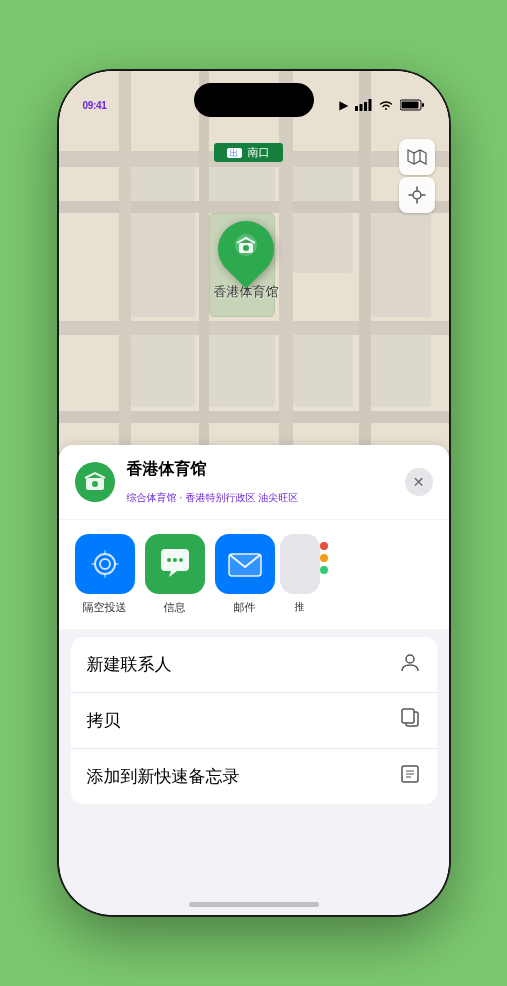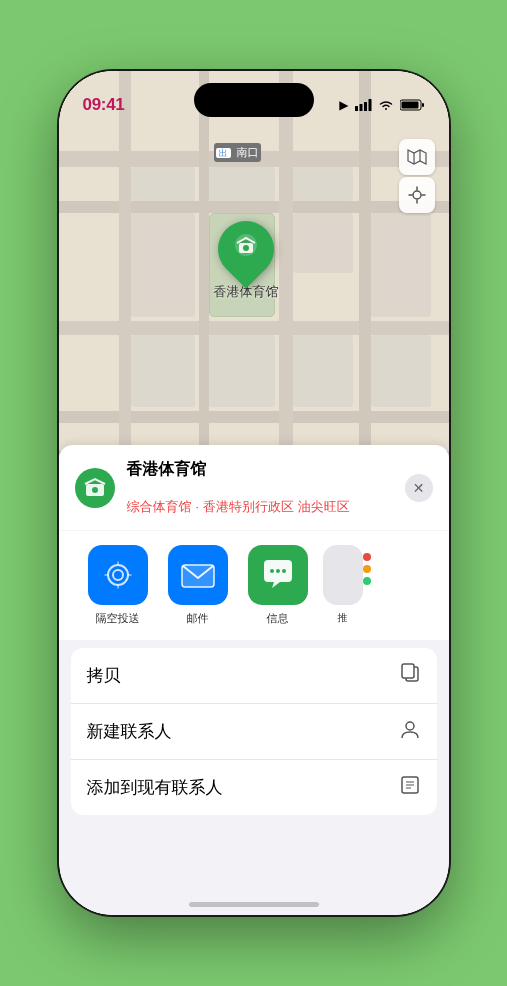--- a/index.html
+++ b/index.html
@@ -53,23 +53,23 @@
       right: 0;
       height: 54px;
       display: flex;
       align-items: center;
       justify-content: space-between;
       padding: 14px 24px 0;
       z-index: 99;
     }
 
     .status-time {
-      font-size: 17px;
+      font-size: 10px;
       font-weight: 600;
-      color: #be185d;
+      color: #6d28d9;
       letter-spacing: -0.3px;
     }
 
     .status-icons {
       display: flex;
       align-items: center;
       gap: 6px;
     }
 
     
@@ -82,24 +82,24 @@
       background: #e8e0d0;
       border-radius: 52px 52px 0 0;
       overflow: hidden;
     }
 
     
     .map-label {
       position: absolute;
       top: 72px;
       left: 155px;
-      background: #737373;
+      background: #15803d;
       color: #fff;
       font-size: 11px;
-      padding: 2px 2px;
+      padding: 2px 13px;
       border-radius: 3px;
       white-space: nowrap;
     }
 
     
     .map-controls {
       position: absolute;
       top: 68px;
       right: 14px;
       display: flex;
@@ -194,45 +194,44 @@
       flex: 1;
     }
 
     .venue-name {
       font-size: 16px;
       font-weight: 600;
       color: #000;
     }
 
     .venue-subtitle {
-      font-size: 13px;
-      color: #ef4444;
-      margin-top: 18px;
+      font-size: 10px;
+      color: #6d28d9;
+      margin-top: 11px;
     }
 
     .venue-close {
       width: 28px;
       height: 28px;
       background: #e5e5ea;
       border-radius: 50%;
       display: flex;
       align-items: center;
       justify-content: center;
       color: #666;
       font-size: 14px;
       flex-shrink: 0;
     }
 
     
     .share-row {
       background: #fff;
       margin-top: 1px;
-      padding: 14px 24px;
-      display: flex;
-      gap: 10px;
+      padding: 14px 11px;
+      display: flex;
       overflow-x: auto;
       scrollbar-width: none;
     }
 
     .share-row::-webkit-scrollbar { display: none; }
 
     .share-item {
       display: flex;
       flex-direction: column;
       align-items: center;
@@ -437,79 +436,79 @@
             <svg width="34" height="34" viewBox="0 0 34 34">
               <circle cx="17" cy="17" r="10" stroke="rgba(255,255,255,0.8)" stroke-width="2" fill="none"></circle>
               <circle cx="17" cy="17" r="5" stroke="rgba(255,255,255,0.8)" stroke-width="2" fill="none"></circle>
               <path d="M17 7 L17 4 M17 27 L17 30 M7 17 L4 17 M27 17 L30 17" stroke="rgba(255,255,255,0.6)" stroke-width="1.5" stroke-linecap="round"></path>
             </svg>
           </div>
           <div class="share-item-label">隔空投送</div>
         </div>
 
         <div class="share-item">
-          <div class="share-app-icon mail">
-            <svg width="36" height="28" viewBox="0 0 36 28">
-              <rect x="2" y="4" width="32" height="22" rx="3" fill="rgba(255,255,255,0.2)" stroke="rgba(255,255,255,0.9)" stroke-width="1.5"></rect>
-              <path d="M3 5 L18 17 L33 5" stroke="rgba(255,255,255,0.9)" stroke-width="2" fill="none"></path>
-            </svg>
-          </div>
-          <div class="share-item-label">邮件</div>
-        </div>
-
-        <div class="share-item">
           <div class="share-app-icon messages">
             <svg width="36" height="34" viewBox="0 0 36 34">
               <path d="M4 6 Q4 2 8 2 L28 2 Q32 2 32 6 L32 20 Q32 24 28 24 L20 24 L12 30 L14 24 L8 24 Q4 24 4 20 Z" fill="rgba(255,255,255,0.95)"></path>
               <circle cx="12" cy="13" r="2" fill="#2da94f"></circle>
               <circle cx="18" cy="13" r="2" fill="#2da94f"></circle>
               <circle cx="24" cy="13" r="2" fill="#2da94f"></circle>
             </svg>
           </div>
           <div class="share-item-label">信息</div>
+        </div>
+
+        <div class="share-item">
+          <div class="share-app-icon mail">
+            <svg width="36" height="28" viewBox="0 0 36 28">
+              <rect x="2" y="4" width="32" height="22" rx="3" fill="rgba(255,255,255,0.2)" stroke="rgba(255,255,255,0.9)" stroke-width="1.5"></rect>
+              <path d="M3 5 L18 17 L33 5" stroke="rgba(255,255,255,0.9)" stroke-width="2" fill="none"></path>
+            </svg>
+          </div>
+          <div class="share-item-label">邮件</div>
         </div>
 
 
         <div class="share-item" style="min-width:40px;">
           <div class="share-app-icon more" style="width:40px;height:60px;background:#e5e5ea;border-radius:14px;position:relative;">
             <div style="position:absolute;right:-8px;top:8px;display:flex;flex-direction:column;gap:4px;">
               <div style="width:8px;height:8px;border-radius:50%;background:#e74c3c;"></div>
               <div style="width:8px;height:8px;border-radius:50%;background:#f39c12;"></div>
               <div style="width:8px;height:8px;border-radius:50%;background:#2ecc71;"></div>
             </div>
           </div>
           <div class="share-item-label" style="font-size:10px;">推</div>
         </div>
       </div>
 
       <div class="action-list" style="margin: 8px 12px;">
 
         <div class="action-item">
+          <span class="action-label">新建联系人</span>
+          <span class="action-icon">
+            <svg width="22" height="22" viewBox="0 0 22 22">
+              <circle cx="11" cy="8" r="4" stroke="#555" stroke-width="1.5" fill="none"></circle>
+              <path d="M3 20 Q3 14 11 14 Q19 14 19 20" stroke="#555" stroke-width="1.5" fill="none"></path>
+            </svg>
+          </span>
+        </div>
+
+        <div class="action-item">
           <span class="action-label">拷贝</span>
           <span class="action-icon">
             <svg width="22" height="22" viewBox="0 0 22 22">
               <rect x="7" y="5" width="12" height="14" rx="2" stroke="#555" stroke-width="1.5" fill="none"></rect>
               <rect x="3" y="2" width="12" height="14" rx="2" stroke="#555" stroke-width="1.5" fill="#fff"></rect>
             </svg>
           </span>
         </div>
 
+
         <div class="action-item">
-          <span class="action-label">新建联系人</span>
-          <span class="action-icon">
-            <svg width="22" height="22" viewBox="0 0 22 22">
-              <circle cx="11" cy="8" r="4" stroke="#555" stroke-width="1.5" fill="none"></circle>
-              <path d="M3 20 Q3 14 11 14 Q19 14 19 20" stroke="#555" stroke-width="1.5" fill="none"></path>
-            </svg>
-          </span>
-        </div>
-
-
-        <div class="action-item">
-          <span class="action-label">添加到现有联系人</span>
+          <span class="action-label">添加到新快速备忘录</span>
           <span class="action-icon">
             <svg width="22" height="22" viewBox="0 0 22 22">
               <rect x="3" y="3" width="16" height="16" rx="2" stroke="#555" stroke-width="1.5" fill="none"></rect>
               <line x1="7" y1="8" x2="15" y2="8" stroke="#555" stroke-width="1.2"></line>
               <line x1="7" y1="11" x2="15" y2="11" stroke="#555" stroke-width="1.2"></line>
               <line x1="7" y1="14" x2="12" y2="14" stroke="#555" stroke-width="1.2"></line>
             </svg>
           </span>
         </div>
 

